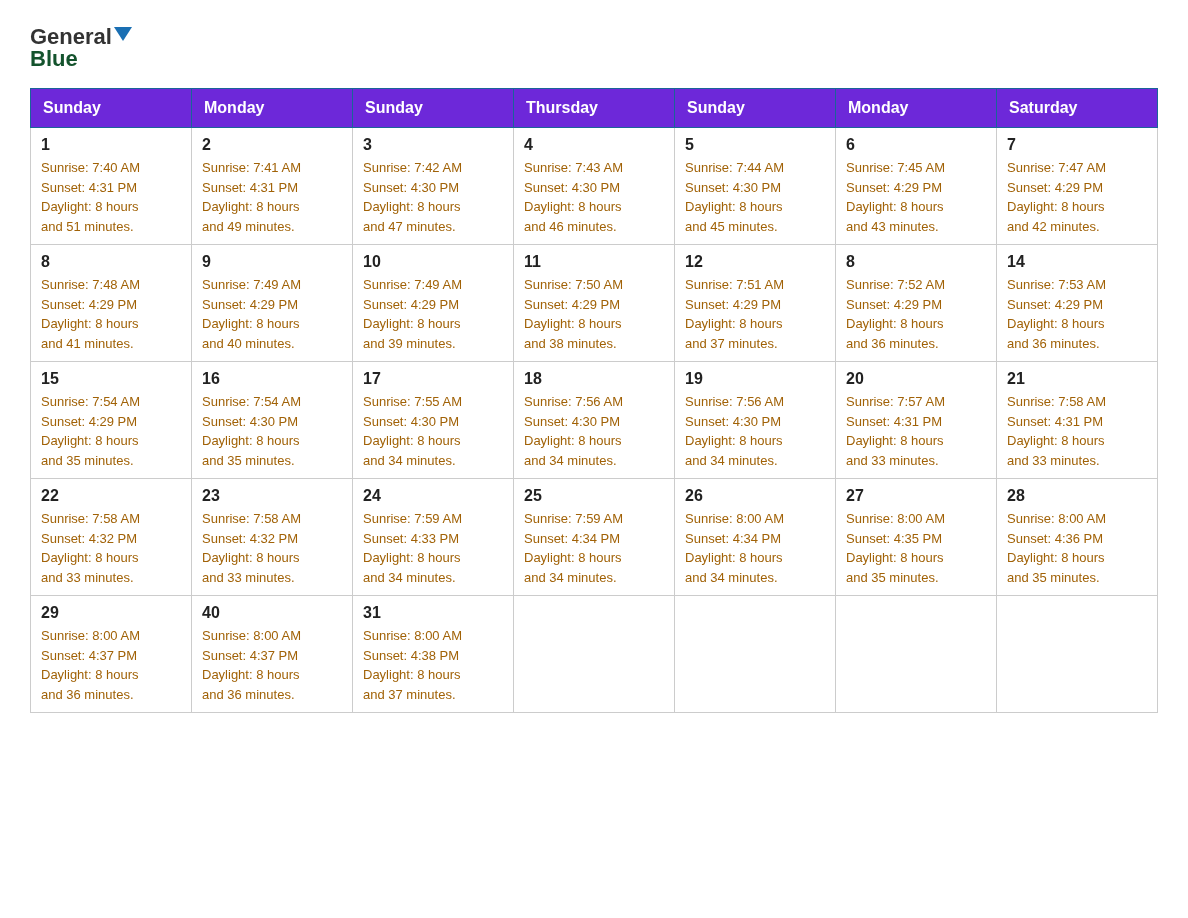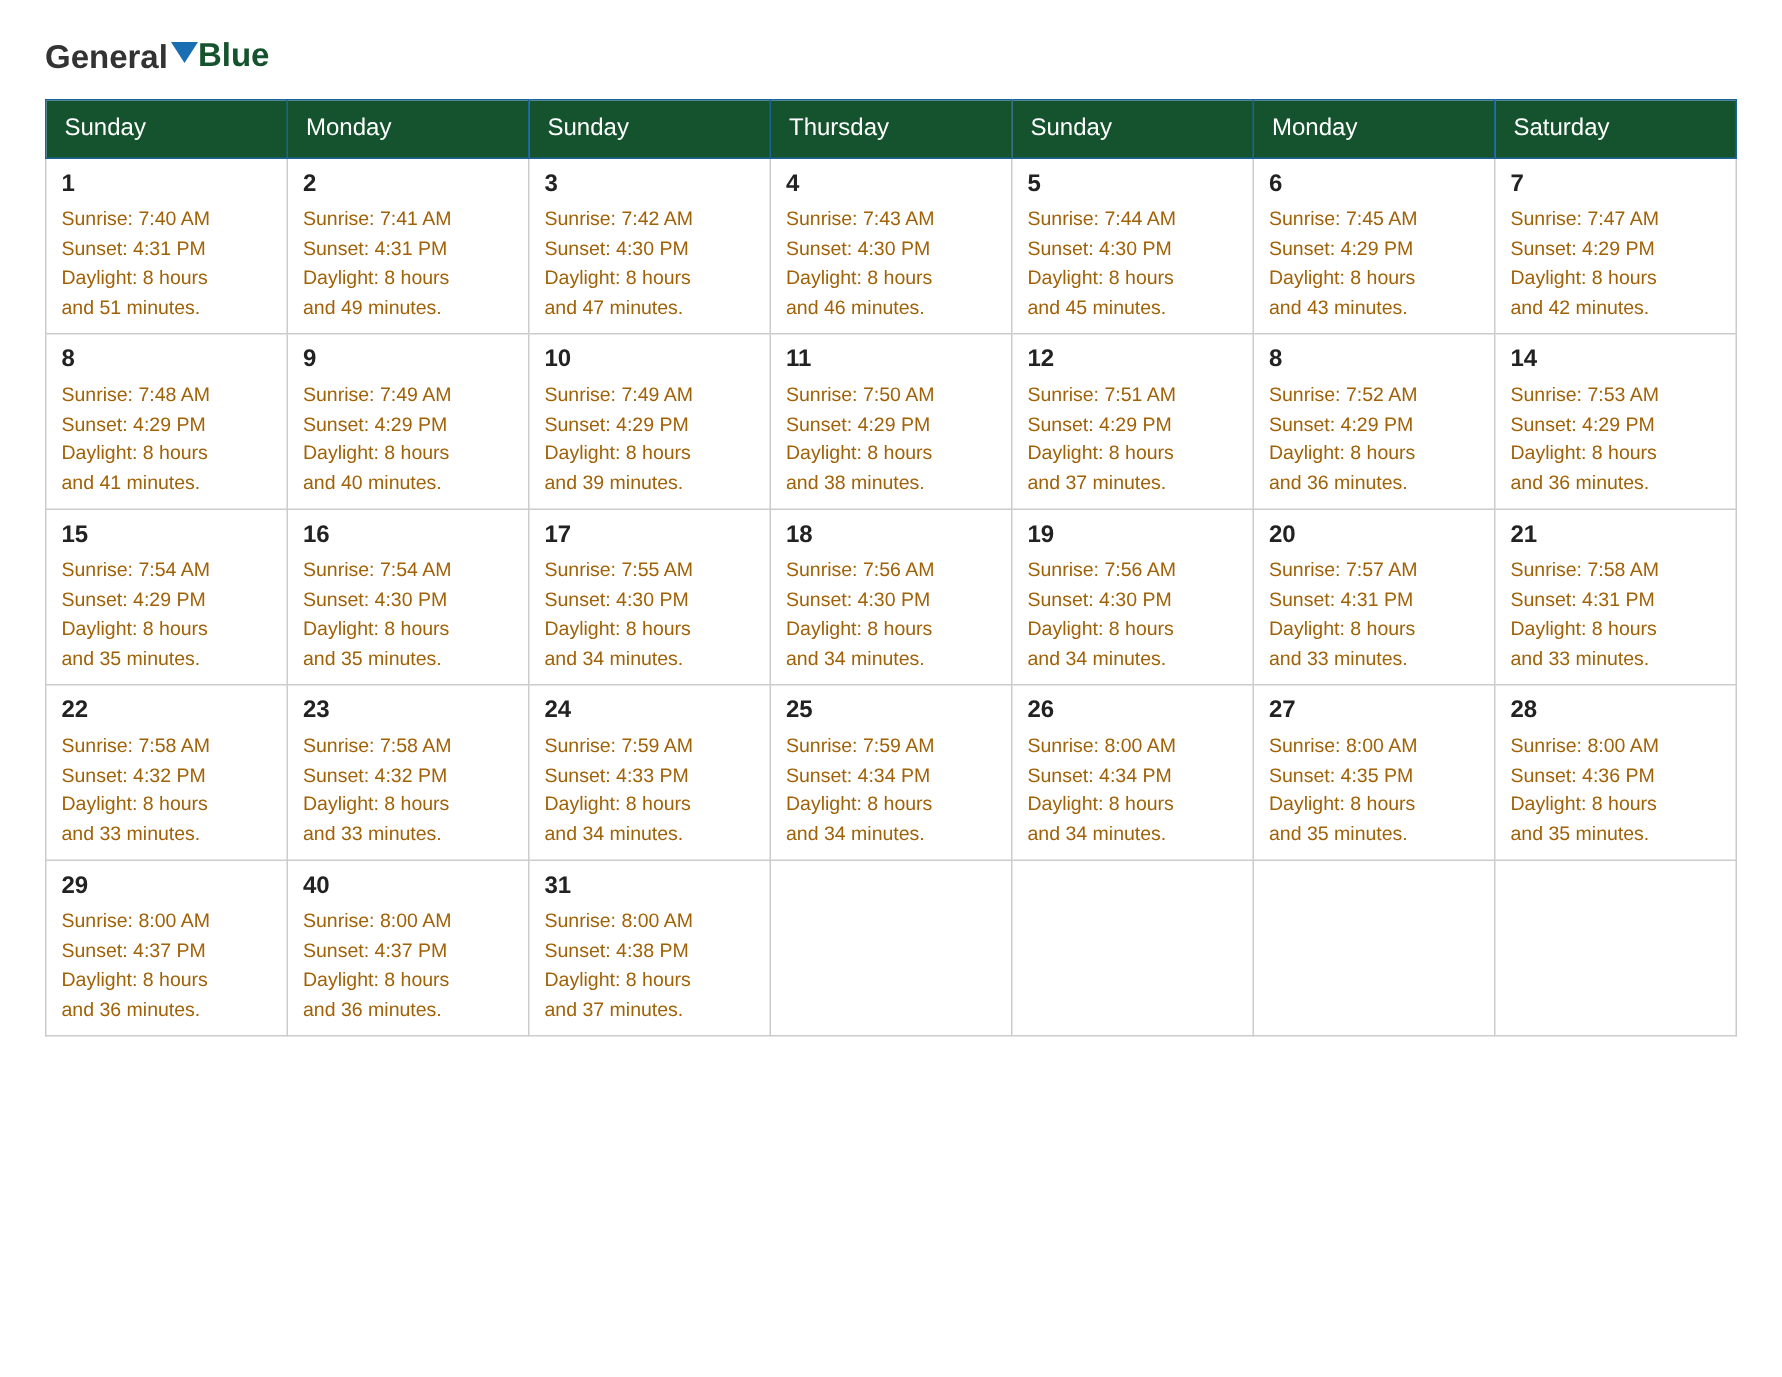--- a/index.html
+++ b/index.html
@@ -11,22 +11,22 @@
       min-height: 918px;
     }
     .header-area {
       display: flex;
       justify-content: space-between;
       align-items: flex-start;
       margin-bottom: 16px;
     }
     .logo {
       display: flex;
-      flex-direction: row;
-      align-items: center;
+      flex-direction: column;
+      align-items: flex-start;
       padding-top: 6px;
     }
     .logo-text {
       font-size: 22px;
       font-weight: bold;
       color: #333;
       line-height: 1;
     }
     .logo-triangle {
       display: inline-block;
@@ -60,24 +60,24 @@
       font-weight: normal;
       color: #444;
       margin-top: 4px;
     }
     .calendar {
       width: 100%;
       border-collapse: collapse;
       border: 1px solid #999;
     }
     .calendar thead tr th {
-      background-color: #14532d;
+      background-color: #6d28d9;
       color: #fff;
       font-size: 16px;
-      font-weight: normal;
+      font-weight: bold;
       padding: 10px 12px;
       text-align: left;
       border: 1px solid #1a6499;
     }
     .calendar tbody tr td {
       vertical-align: top;
       padding: 8px 10px;
       border: 1px solid #ccc;
       font-size: 13px;
       color: #333;

